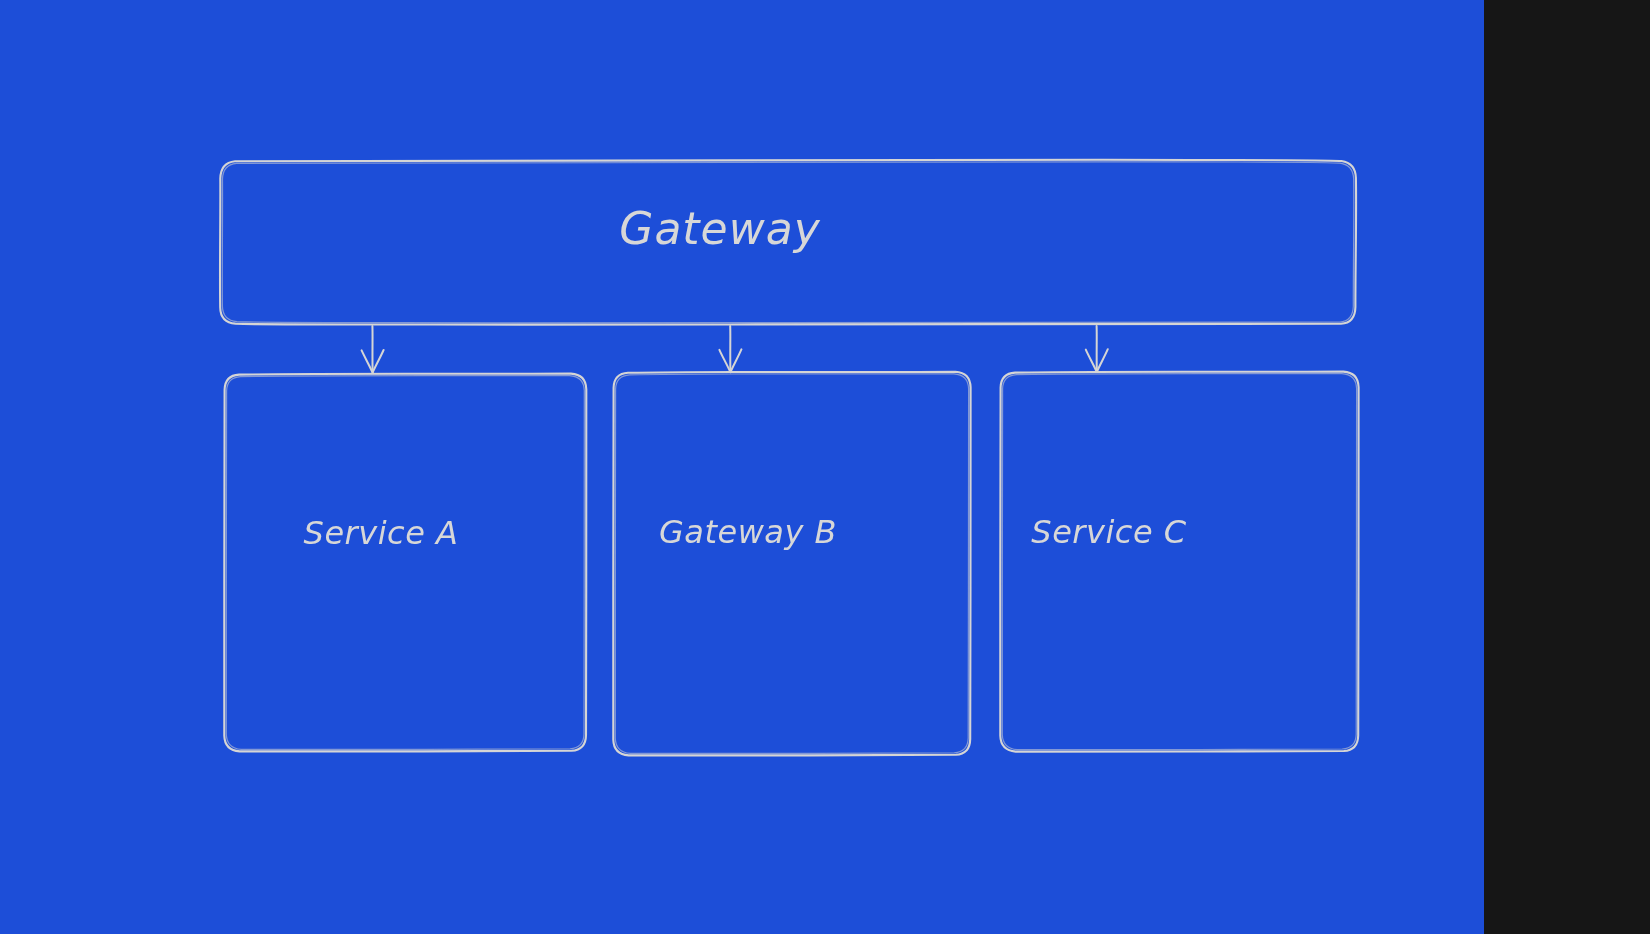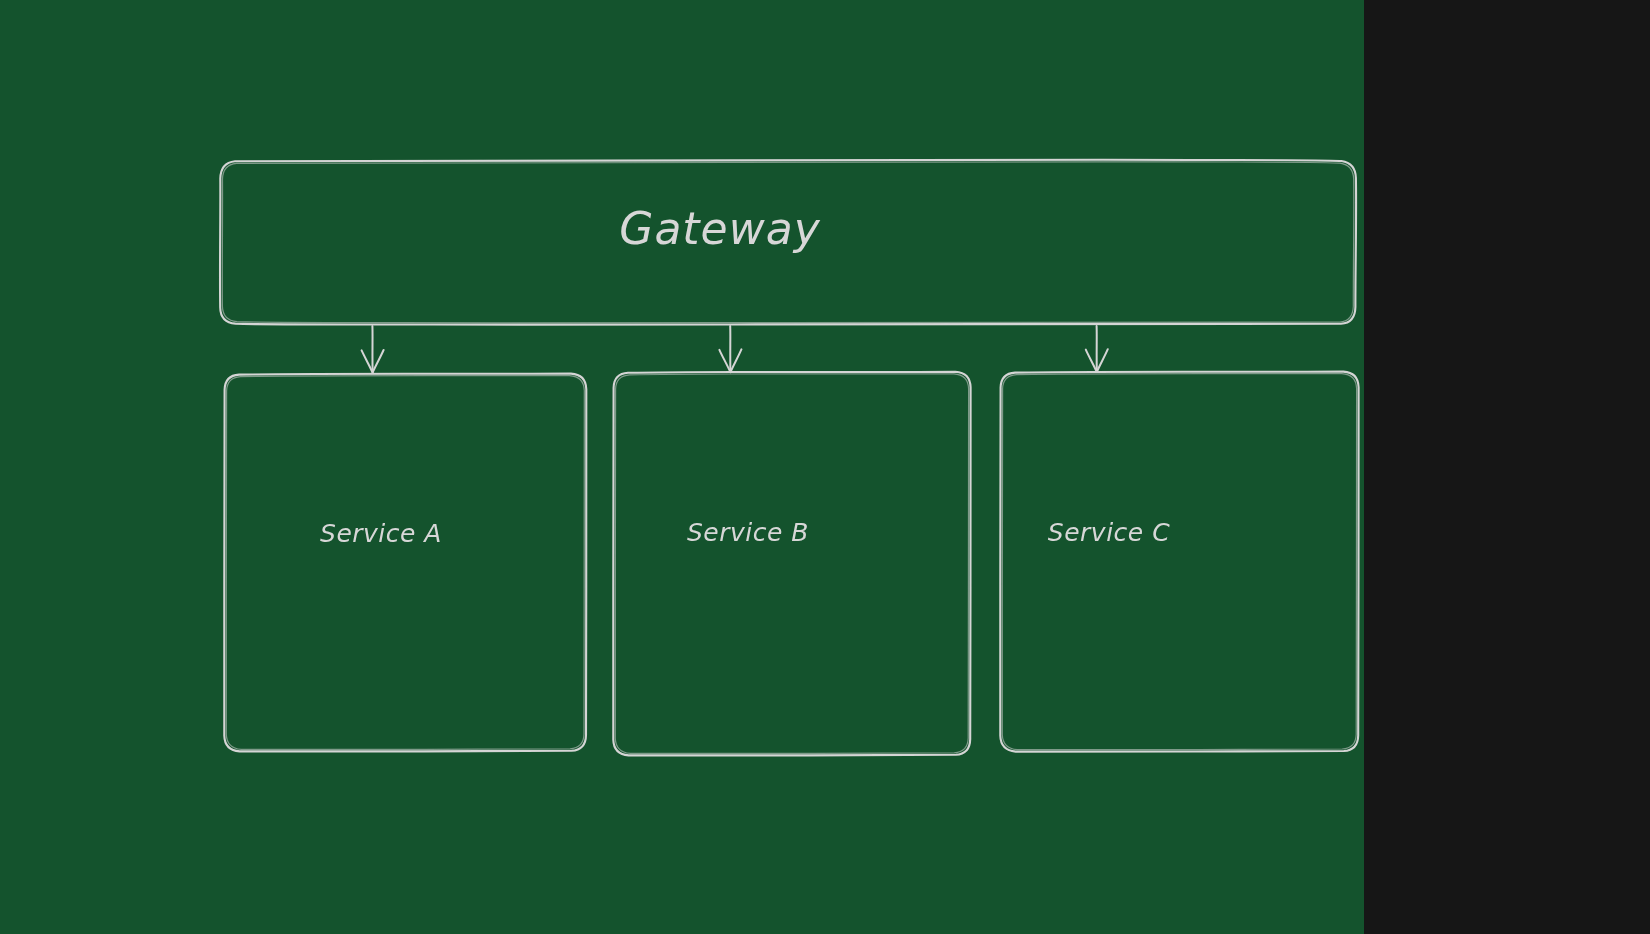--- a/index.html
+++ b/index.html
@@ -9,23 +9,23 @@
     background: #161616;
   }
   body {
     width: 1650px;
     height: 934px;
     overflow: hidden;
     font-family: "DejaVu Sans", sans-serif;
   }
   #canvas {
     position: relative;
-    width: 1364px;
+    width: 1484px;
     height: 934px;
-    background: #14532d;
+    background: #1d4ed8;
   }
   #sketch-layer {
     position: absolute;
     inset: 0;
     width: 1650px;
     height: 934px;
     pointer-events: none;
   }
   .node-label {
     position: absolute;
@@ -37,21 +37,21 @@
     white-space: nowrap;
     text-align: center;
     transform: translate(-50%, -50%);
     -webkit-font-smoothing: antialiased;
   }
   .label-gateway {
     font-size: 44px;
     letter-spacing: 1px;
   }
   .label-service {
-    font-size: 25px;
+    font-size: 32px;
   }
   .node-hit {
     position: absolute;
     background: transparent;
   }
 </style>
 </head>
 <body>
 
 <div id="canvas">
@@ -182,18 +182,18 @@
     </g>
   </svg>
 
   <div class="node-hit" style="left:220px; top:160px; width:1136px; height:165px;"></div>
   <div class="node-label label-gateway" style="left:720px; top:228px;">Gateway</div>
 
   <div class="node-hit" style="left:224px; top:374px; width:363px; height:377px;"></div>
   <div class="node-label label-service" style="left:381px; top:533px;">Service A</div>
 
   <div class="node-hit" style="left:613px; top:372px; width:358px; height:383px;"></div>
-  <div class="node-label label-service" style="left:748px; top:532px;">Service B</div>
+  <div class="node-label label-service" style="left:748px; top:532px;">Gateway B</div>
 
   <div class="node-hit" style="left:1000px; top:372px; width:359px; height:379px;"></div>
   <div class="node-label label-service" style="left:1109px; top:532px;text-align:center;">Service C</div>
 
 </div>
 
 </body></html>

